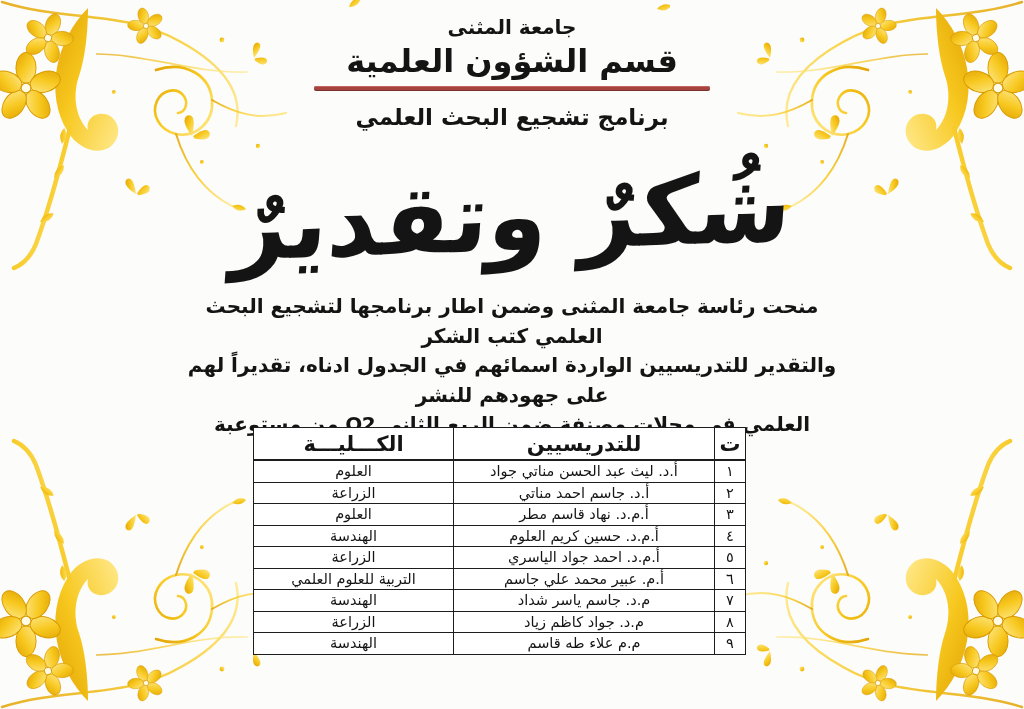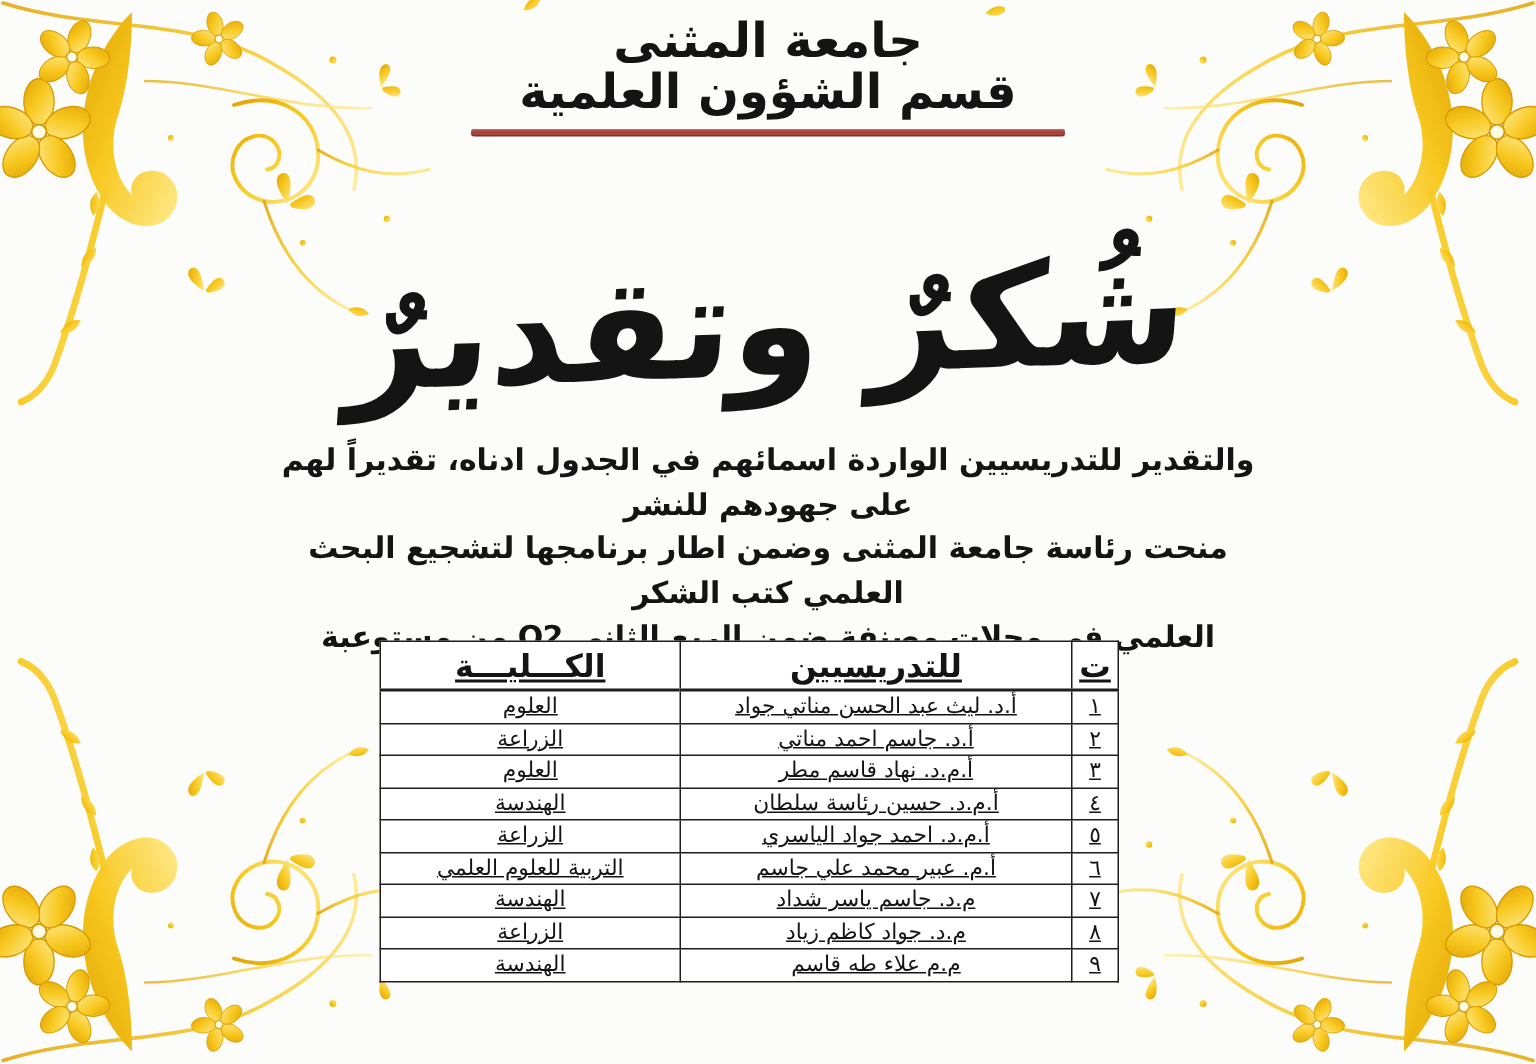--- a/index.html
+++ b/index.html
@@ -13,21 +13,21 @@
   .corner.tl{top:-4px;left:-4px;}
   .corner.tr{top:-4px;right:-4px;transform:scaleX(-1);}
   .corner.bl{bottom:-4px;left:-4px;transform:scaleY(-1);}
   .corner.br{bottom:-4px;right:-4px;transform:scale(-1,-1);}
   .top-speck{position:absolute;width:14px;height:10px;}
   
   .letterhead{
     position:absolute;top:10px;left:0;width:100%;
     text-align:center;direction:rtl;font-weight:bold;
   }
-  .uni-name{font-size:32px;line-height:34px;letter-spacing:-1px;}
+  .uni-name{font-size:20px;line-height:34px;letter-spacing:-1px;}
   .dept-name{font-size:32px;line-height:34px;letter-spacing:-1px;}
   .red-divider{
     width:396px;height:4px;margin:8px auto 0 auto;border-radius:2px;
     background:#a4443f;box-shadow:0 1px 0 #7d2f2b, inset 0 1px 0 #c4655f;
   }
   .program-name{font-size:23px;line-height:30px;margin-top:12px;letter-spacing:-1px;}
   
   .calligraphy{
     position:absolute;top:142px;left:0;width:100%;
     text-align:center;direction:rtl;
@@ -42,21 +42,21 @@
     font-size:20px;font-weight:bold;line-height:29.5px;letter-spacing:-0.5px;
   }
   
   table.honorees{
     position:absolute;top:427px;left:253px;width:492px;
     border-collapse:collapse;direction:rtl;table-layout:fixed;
     background:#fff;
   }
   table.honorees th, table.honorees td{
     border:1.6px solid #1d1d1d;text-align:center;vertical-align:middle;
-    padding:0 3px;overflow:hidden;white-space:nowrap;text-decoration:underline;
+    padding:0 3px;overflow:hidden;white-space:nowrap;
   }
   table.honorees th{height:31px;font-size:21px;font-weight:bold;border-bottom-width:2.4px;}
   table.honorees td{height:20.5px;font-size:14.5px;font-weight:500;}
   col.c-no{width:31px;}
   col.c-name{width:261px;}
   col.c-college{width:200px;}
   td.cell-no{font-size:13px;}
 </style>
 </head>
 <body>
@@ -136,27 +136,28 @@
     <use href="#leaf" transform="translate(1,7) rotate(-15)"></use>
   </svg>
 <svg class="top-speck" style="left:656px;top:2px" viewBox="0 0 15 10">
     <use href="#leaf" transform="translate(1,7) rotate(10)"></use>
   </svg>
 
 <div class="letterhead">
   <div class="uni-name">جامعة المثنى</div>
   <div class="dept-name">قسم الشؤون العلمية</div>
   <div class="red-divider"></div>
+  <div class="program-name">برنامج تشجيع البحث العلمي</div>
 </div>
 
 <div class="calligraphy">شُكرٌ وتقديرٌ</div>
 
 <div class="body-text">
+  <div>منحت رئاسة جامعة المثنى وضمن اطار برنامجها لتشجيع البحث العلمي كتب الشكر</div>
   <div>والتقدير للتدريسيين الواردة اسمائهم في الجدول ادناه، تقديراً لهم على جهودهم للنشر</div>
-  <div>منحت رئاسة جامعة المثنى وضمن اطار برنامجها لتشجيع البحث العلمي كتب الشكر</div>
   <div>العلمي في مجلات مصنفة ضمن الربع الثاني Q2 من مستوعبة SCOPUS</div>
   <div>متمنين لهم دوام التوفيق</div>
 </div>
 
 <table class="honorees">
   <colgroup>
       <col class="c-no">
       <col class="c-name">
       <col class="c-college">
     </colgroup>
@@ -178,21 +179,21 @@
       <td>أ.د. جاسم احمد مناتي</td>
       <td>الزراعة</td>
     </tr>
     <tr>
       <td class="cell-no">٣</td>
       <td>أ.م.د. نهاد قاسم مطر</td>
       <td>العلوم</td>
     </tr>
     <tr>
       <td class="cell-no">٤</td>
-      <td>أ.م.د. حسين رئاسة سلطان</td>
+      <td>أ.م.د. حسين كريم العلوم</td>
       <td>الهندسة</td>
     </tr>
     <tr>
       <td class="cell-no">٥</td>
       <td>أ.م.د. احمد جواد الياسري</td>
       <td>الزراعة</td>
     </tr>
     <tr>
       <td class="cell-no">٦</td>
       <td>أ.م. عبير محمد علي جاسم</td>

